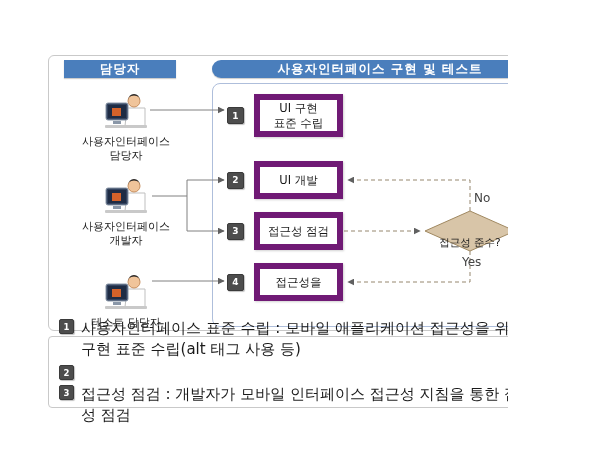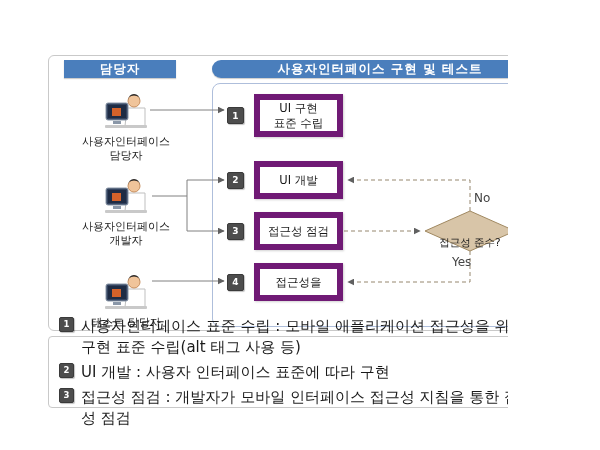--- a/index.html
+++ b/index.html
@@ -35,21 +35,21 @@
     display:flex;align-items:center;justify-content:center;font-size:11.5px;text-align:center;
     white-space:pre-line;line-height:1.25;box-shadow:1px 1px 2px rgba(0,0,0,0.18);
   }
   .connectors{position:absolute;left:0;top:0;width:600px;height:450px;pointer-events:none;}
   .diamond-label{
     position:absolute;left:428px;top:225px;width:84px;height:36px;
     display:flex;align-items:center;justify-content:center;font-size:10.5px;text-align:center;
   }
   .branch-label{position:absolute;font-size:12px;color:#444444;}
   .no-label{left:474px;top:191px;}
-  .yes-label{left:452px;top:255px;}
+  .yes-label{left:462px;top:255px;}
   .note{display:flex;align-items:flex-start;gap:7px;margin:2px 0;}
   .note .badge{width:13px;height:13px;margin-top:1px;font-size:8.5px;}
   .note-text{font-size:15px;line-height:1.4;}
 </style>
 </head>
 <body>
 
 <div class="page">
 
   <div class="panel main-panel"></div>
@@ -147,21 +147,20 @@
   <div class="branch-label no-label">No</div>
   <div class="branch-label yes-label">Yes</div>
 
   <div class="panel notes-panel">
     <div class="note">
       <div class="badge">1</div>
       <div class="note-text">사용자인터페이스 표준 수립 : 모바일 애플리케이션 접근성을 위한 구현 표준 수립(alt 태그 사용 등)</div>
     </div>
     <div class="note">
       <div class="badge">2</div>
-      <div class="note-text">UI 개발 : 사용자 인터페이스 표준에 따라 구현</div>
     </div>
     <div class="note">
       <div class="badge">3</div>
       <div class="note-text">접근성 점검 : 개발자가 모바일 인터페이스 접근성 지침을 통한 접근성 점검</div>
     </div>
   </div>
 
 </div>
 
 </body></html>

